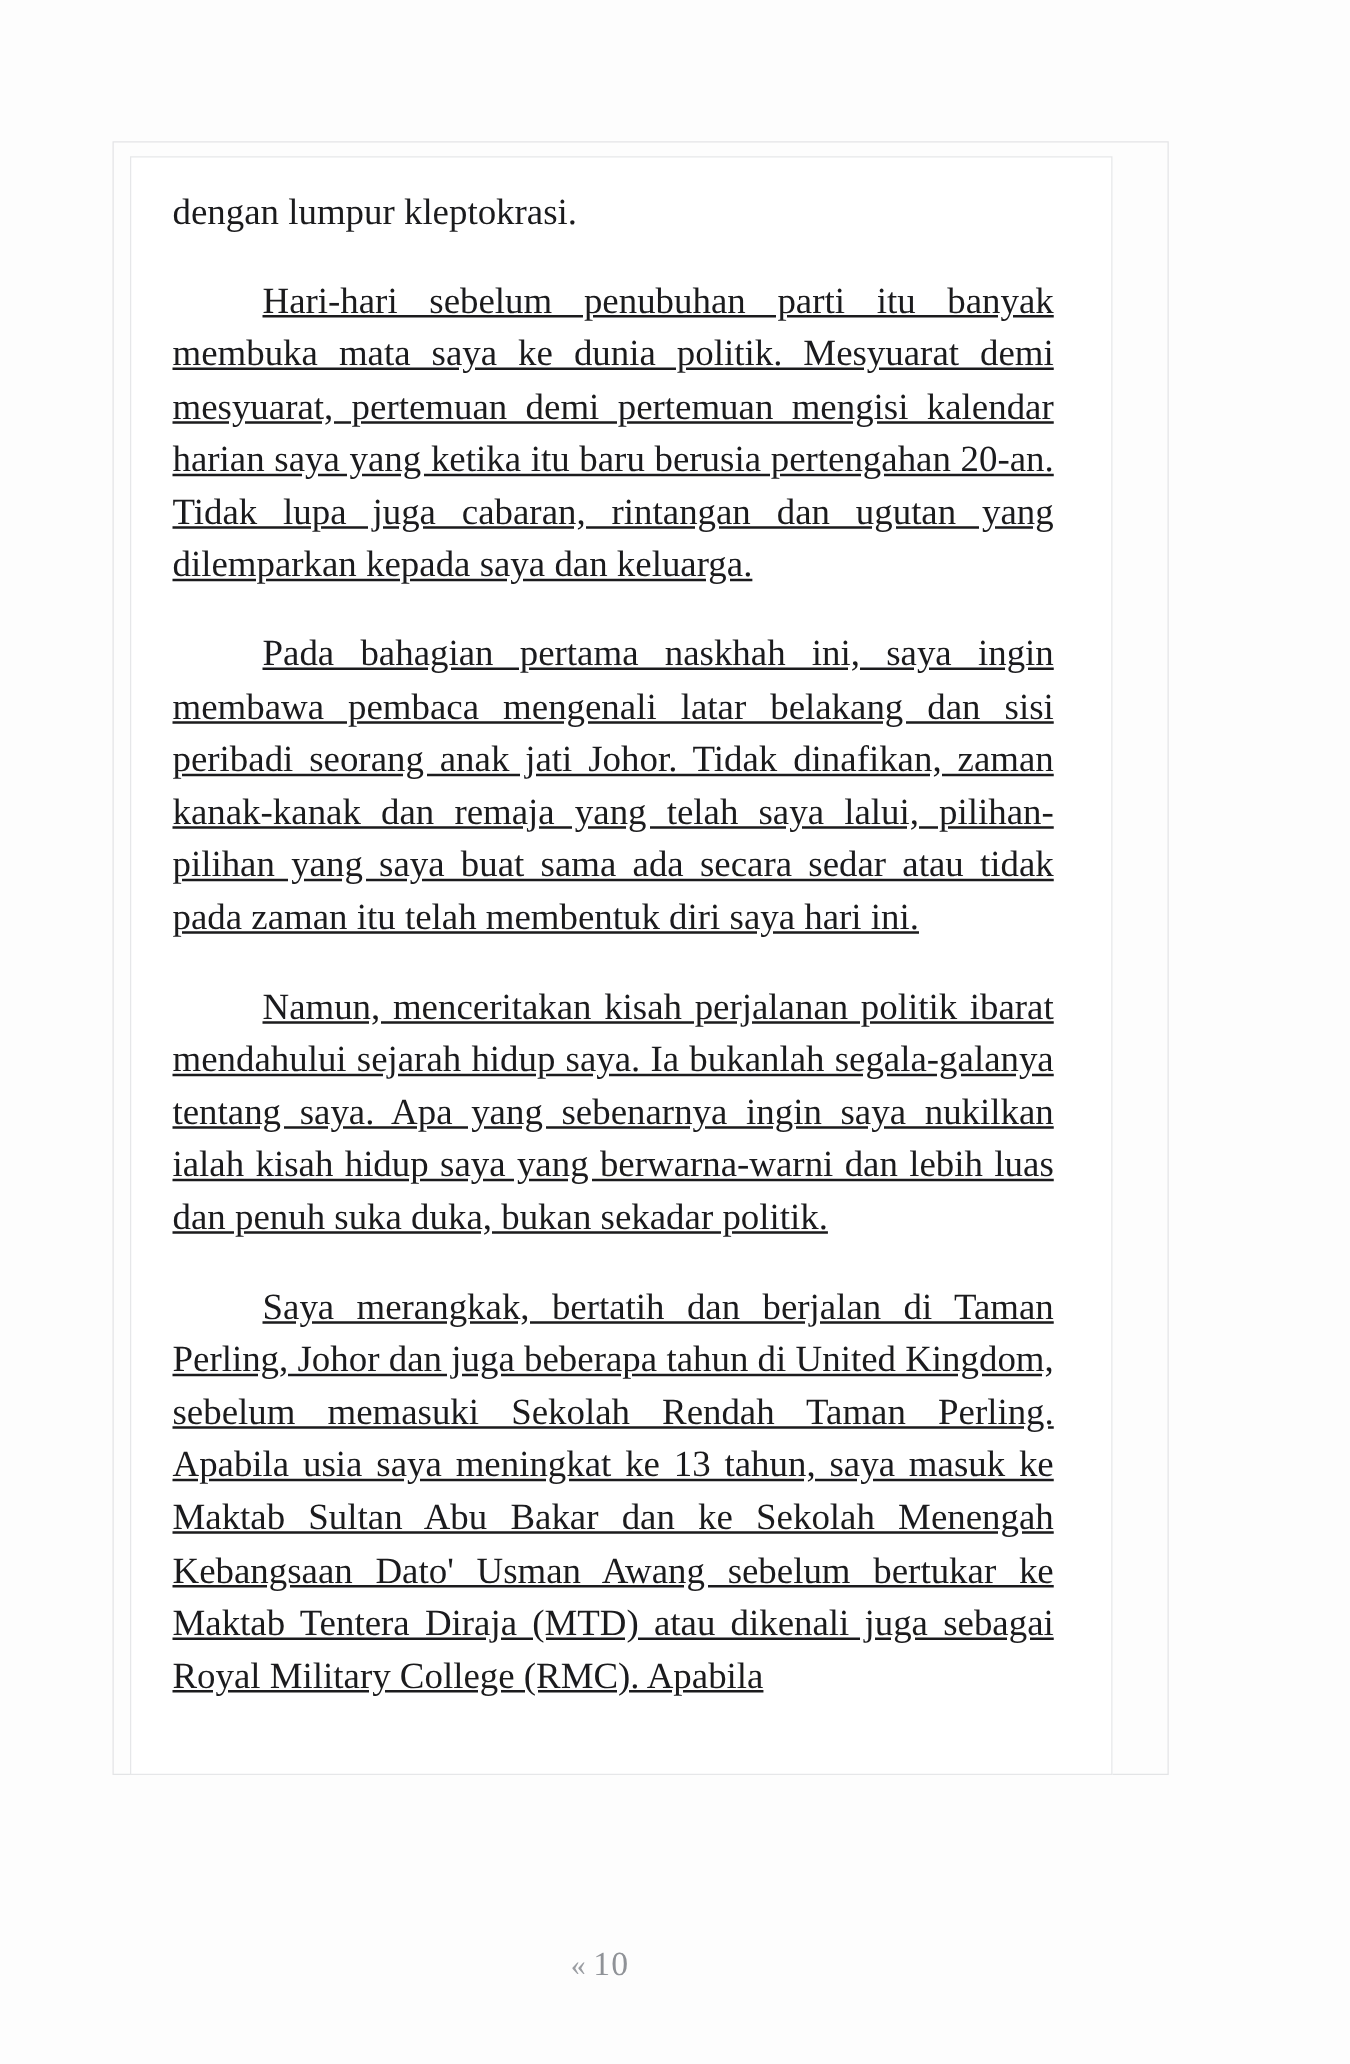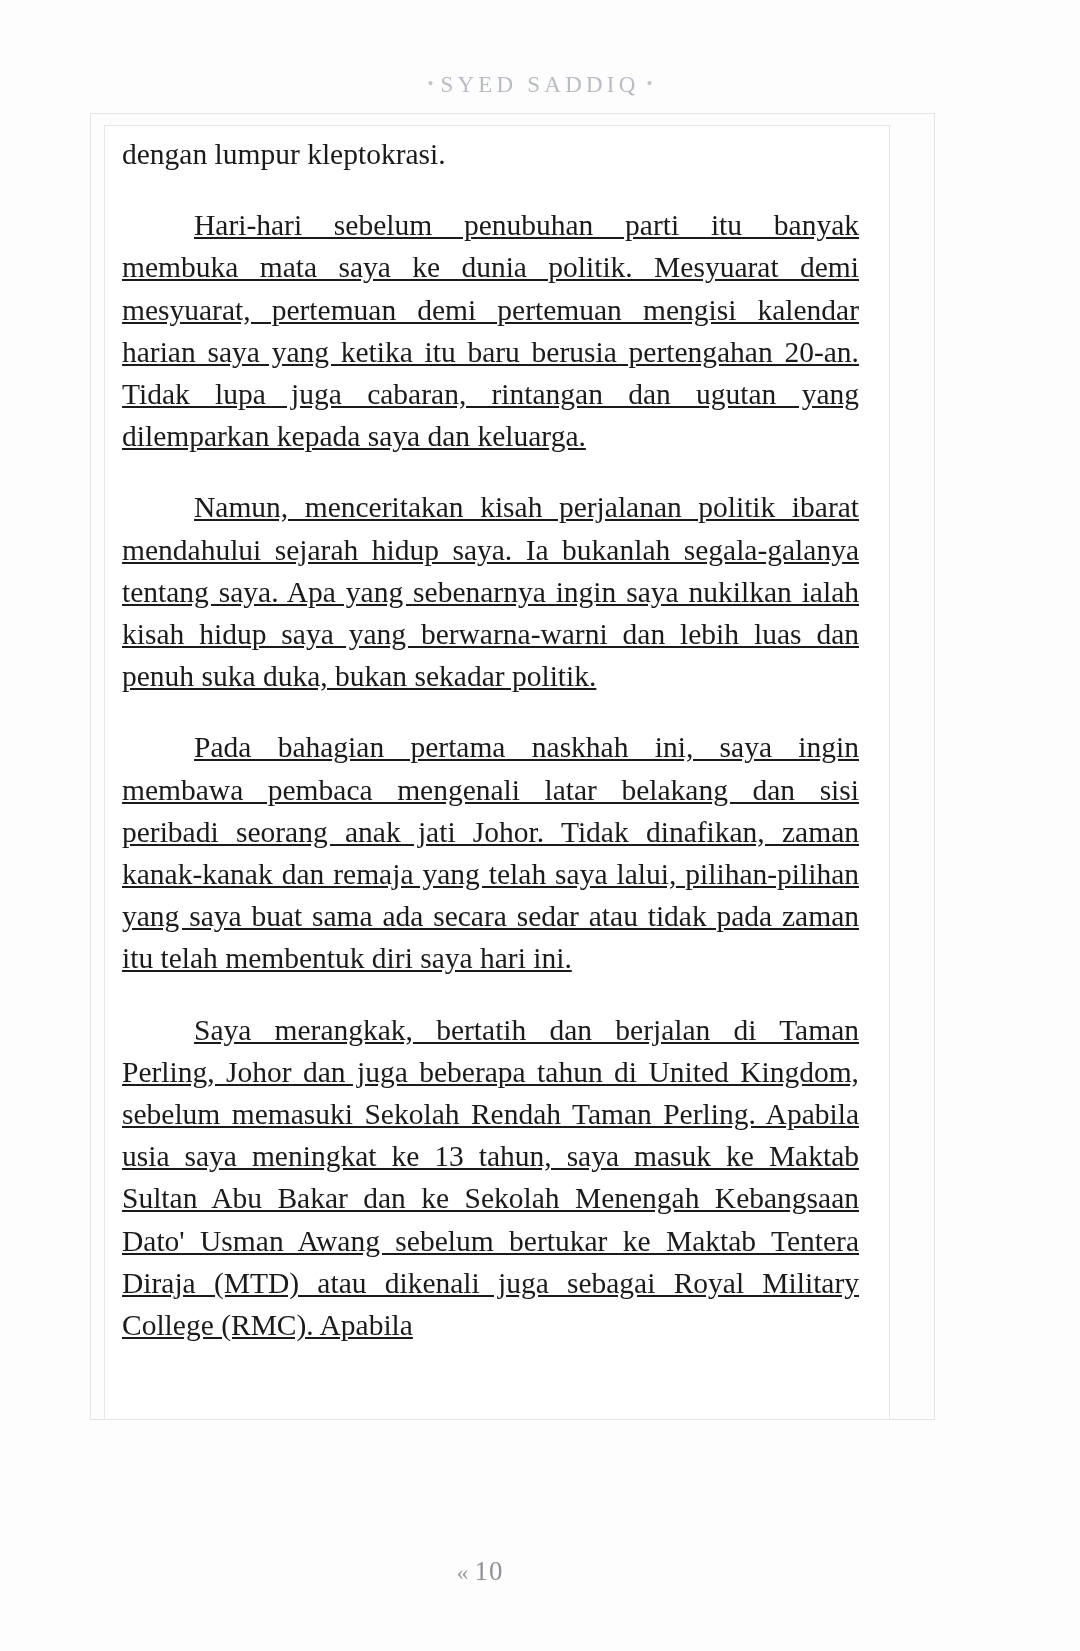--- a/index.html
+++ b/index.html
@@ -68,21 +68,21 @@
 
   
   .textcol {
     position: absolute;
     left: 122px;
     top: 133px;
     width: 737px;
   }
 
   p.body {
-    margin: 0;
+    margin: 16px;
     font-size: 29.5px;
     line-height: 42.2px;
     color: #1b1b1d;
     text-align: justify;
     text-justify: inter-word;
     -webkit-hyphens: none;
     hyphens: none;
     font-family: "Liberation Serif", "DejaVu Serif", serif;
   }
   p.body.cont {
@@ -113,32 +113,29 @@
     font-size: 24px;
     color: #9a9da2;
     padding-right: 5px;
   }
 </style>
 </head>
 <body>
 
 <div class="page">
 
-  <div class="running-head">
-    <span class="bullet">•</span><span>SYED SADDIQ</span><span class="bullet">•</span>
-  </div>
 
   <div class="frame-outer"></div>
   <div class="frame-inner"></div>
 
   <div class="textcol">
     <p class="body cont">dengan lumpur kleptokrasi.</p>
     <p class="body indent">Hari-hari sebelum penubuhan parti itu banyak membuka mata saya ke dunia politik. Mesyuarat demi mesyuarat, pertemuan demi pertemuan mengisi kalendar harian saya yang ketika itu baru berusia pertengahan 20-an. Tidak lupa juga cabaran, rintangan dan ugutan yang dilemparkan kepada saya dan keluarga.</p>
+    <p class="body indent">Pada bahagian pertama naskhah ini, saya ingin membawa pembaca mengenali latar belakang dan sisi peribadi seorang anak jati Johor. Tidak dinafikan, zaman kanak-kanak dan remaja yang telah saya lalui, pilihan-pilihan yang saya buat sama ada secara sedar atau tidak pada zaman itu telah membentuk diri saya hari ini.</p>
     <p class="body indent">Namun, menceritakan kisah perjalanan politik ibarat mendahului sejarah hidup saya. Ia bukanlah segala-galanya tentang saya. Apa yang sebenarnya ingin saya nukilkan ialah kisah hidup saya yang berwarna-warni dan lebih luas dan penuh suka duka, bukan sekadar politik.</p>
-    <p class="body indent">Pada bahagian pertama naskhah ini, saya ingin membawa pembaca mengenali latar belakang dan sisi peribadi seorang anak jati Johor. Tidak dinafikan, zaman kanak-kanak dan remaja yang telah saya lalui, pilihan-pilihan yang saya buat sama ada secara sedar atau tidak pada zaman itu telah membentuk diri saya hari ini.</p>
     <p class="body indent lastline-left">Saya merangkak, bertatih dan berjalan di Taman Perling, Johor dan juga beberapa tahun di United Kingdom, sebelum memasuki Sekolah Rendah Taman Perling. Apabila usia saya meningkat ke 13 tahun, saya masuk ke Maktab Sultan Abu Bakar dan ke Sekolah Menengah Kebangsaan Dato' Usman Awang sebelum bertukar ke Maktab Tentera Diraja (MTD) atau dikenali juga sebagai Royal Military College (RMC). Apabila</p>
   </div>
 
   <div class="folio">
     <span class="guillemet">«</span><span>10</span>
   </div>
 
 </div>
 
 </body></html>

